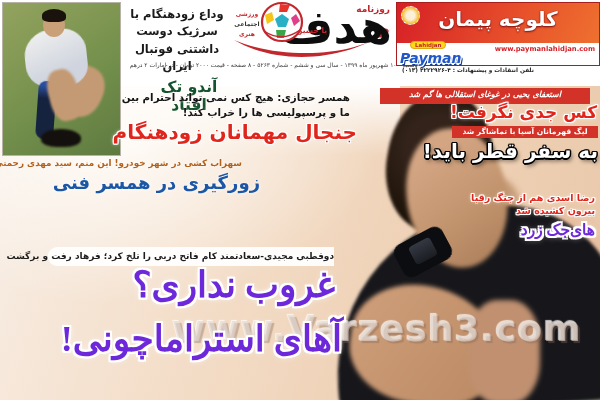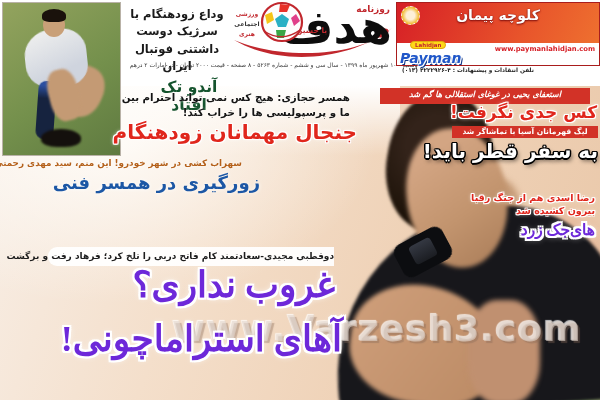--- a/index.html
+++ b/index.html
@@ -38,21 +38,21 @@
   .mh-tags{left:0px;top:9px;width:26px;text-align:center;font-size:6px;font-weight:700;line-height:1.7;z-index:3;}
   .mh-tag0{color:#c1272d;} .mh-tag1{color:#333;} .mh-tag2{color:#c1272d;}
   .mh-ball{left:24px;top:1px;width:48px;height:44px;z-index:3;}
   .mh-swoosh{left:-2px;top:24px;width:164px;height:40px;z-index:1;}
   .mh-dateline{left:-26px;top:61px;width:212px;font-size:6px;color:#3b3b3b;white-space:nowrap;text-align:center;z-index:2;}
 
   
   .ad{left:396px;top:2px;width:202px;height:62px;background:linear-gradient(115deg,#d61f26,#e8542b 60%,#ef7430);
       border:1px solid #a91d1d;z-index:6;}
   .ad .abs{position:absolute;}
-  .ad-brand{left:0;top:4px;width:100%;text-align:center;font-size:14px;font-weight:900;color:#fff;
+  .ad-brand{left:0;top:4px;width:100%;text-align:center;font-size:20px;font-weight:900;color:#fff;
       text-shadow:0 1px 2px #7a0d0d,0 0 1px #7a0d0d;}
   .ad-badge{left:4px;top:3px;width:17px;height:17px;border-radius:50%;
       background:radial-gradient(#fffbe2 35%,#f3c435 70%,#d98f1f);border:1px dashed #fff;opacity:.95;}
   .ad-strip{left:0;bottom:0;width:100%;height:22px;background:#fff;}
   .payman{left:3px;bottom:1px;width:66px;height:20px;direction:ltr;}
   .payman-name{position:absolute;left:0;bottom:-2px;font-size:14px;font-weight:900;font-style:italic;color:#2057c9;
       text-shadow:-1px -1px 0 #fff,1px -1px 0 #fff,-1px 1px 0 #fff,1px 1px 0 #fff,2px 2px 0 #123a8a;}
   .payman-city{position:absolute;left:10px;top:-3px;font-size:5.5px;font-weight:700;background:#ffd818;color:#c1272d;
       padding:0 4px;border-radius:6px;border:1px solid #e0a90f;direction:ltr;}
   .ad-website{right:4px;top:2px;font-size:6.8px;font-weight:700;color:#d61f26;direction:ltr;}

